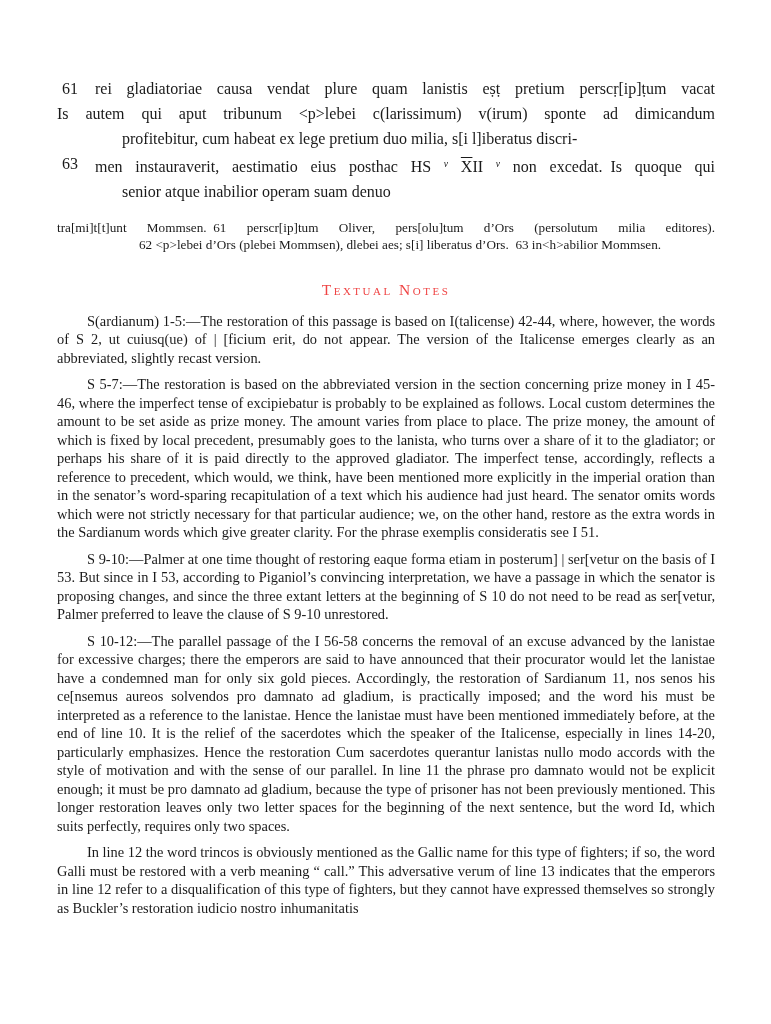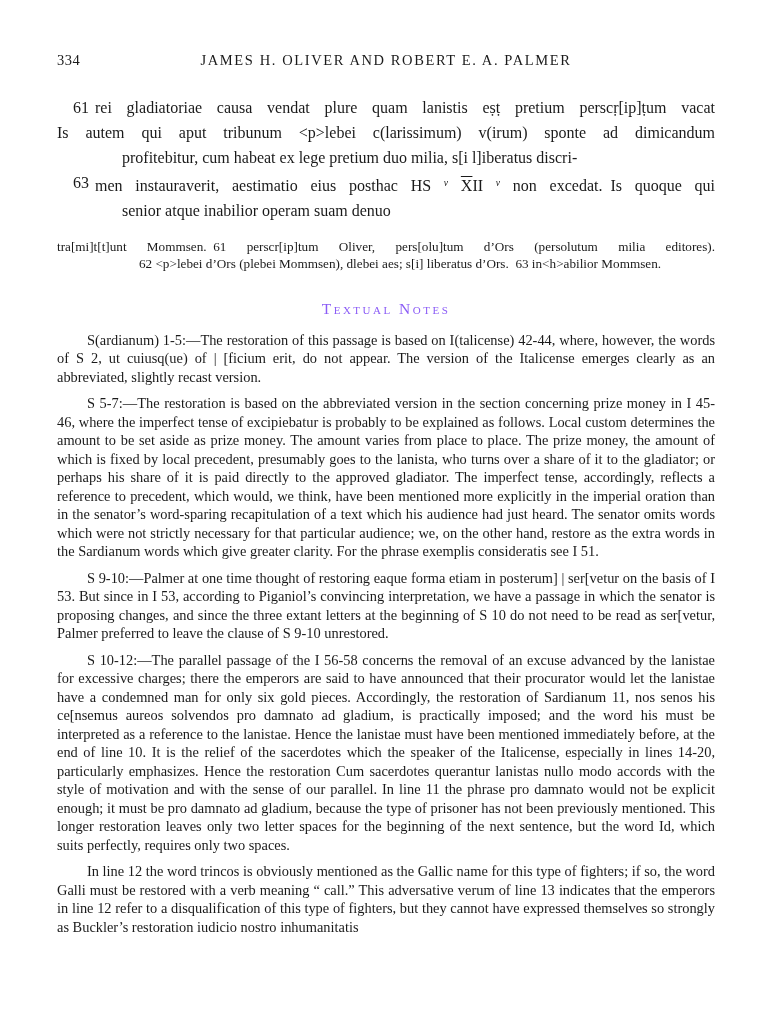--- a/index.html
+++ b/index.html
@@ -12,47 +12,43 @@
   }
   .running-head { position: relative; height: 19px; font-size: 14.5px; }
   .pagenum { position: absolute; left: 0; top: 0; letter-spacing: 0.5px; }
   .rh-title { display: block; text-align: center; letter-spacing: 1.6px; }
 
   .inscription { margin-top: 24px; font-size: 16px; line-height: 25px; }
   .ins-line { position: relative; padding-left: 38px; }
   .ins-line.ind-flush { padding-left: 0; }
   .ins-line.ind-inner { padding-left: 65px; }
   .ins-line.jst { text-align: justify; text-align-last: justify; }
-  .ins-num { position: absolute; left: 16px; top: 0; }
+  .ins-num { position: absolute; left: 5px; top: 0; }
 
   .apparatus { margin-top: 15px; font-size: 13.2px; line-height: 17.2px; }
   .app-line.jst { text-align: justify; text-align-last: justify; }
   .app-line.ind-small { padding-left: 28px; text-align: center; }
 
   .notes-heading {
     margin: 27px 0 13px; text-align: center; font-weight: normal;
     font-size: 15.5px; font-variant: small-caps; letter-spacing: 2.5px;
-    color: #8b5cf6;
+    color: #ef4444;
   }
   .notes { font-size: 14.4px; line-height: 18.5px; text-align: justify; }
   .note-para { margin: 8px 0 8px; text-indent: 30px; }
 
   .it { }
   .sup { font-style: italic; font-size: 0.6em; vertical-align: 0.55em; }
   .ov { text-decoration: overline; }
 </style>
 </head>
 <body>
 
 <div class="page">
 
-  <div class="running-head">
-    <span class="pagenum">334</span>
-    <span class="rh-title">JAMES H. OLIVER AND ROBERT E. A. PALMER</span>
-  </div>
 
   <div class="inscription">
       <div class="ins-line ind-num jst">
     <span class="ins-num">61</span>
     <span class="ins-text"><span>rei gladiatoriae causa vendat plure quam lanistis eṣṭ pretium perscṛ[ip]ṭum </span><span class="it">vacat</span></span>
   </div>
       <div class="ins-line ind-flush jst">
     <span class="ins-num"></span>
     <span class="ins-text"><span>Is autem qui aput tribunum &lt;p&gt;lebei c(larissimum) v(irum) sponte ad dimicandum</span></span>
   </div>

